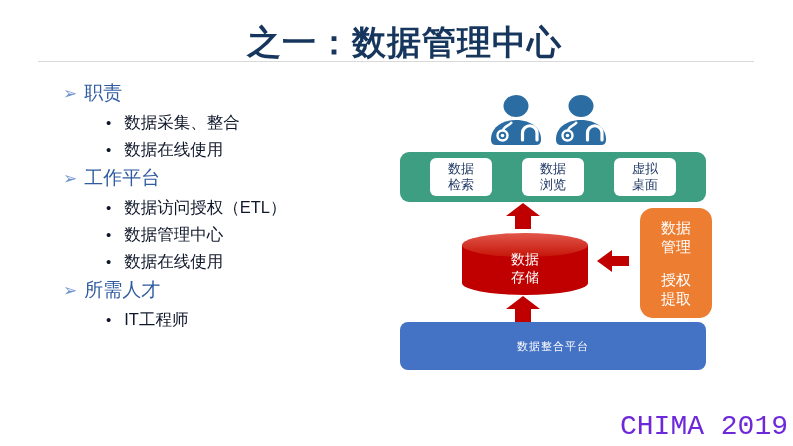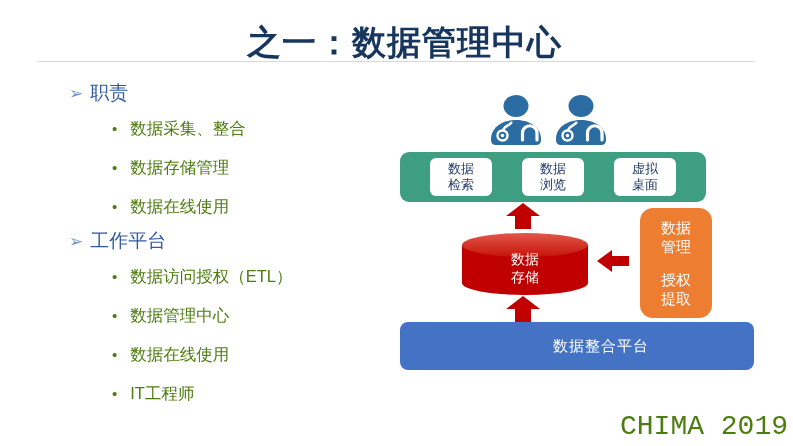--- a/index.html
+++ b/index.html
@@ -7,24 +7,24 @@
     position:relative;width:793px;height:446px;background:#ffffff;overflow:hidden;
     font-family:"Liberation Sans",sans-serif;
   }
   
   .title{
     position:absolute;top:20px;left:8px;width:100%;text-align:center;
     font-size:34px;font-weight:700;color:#17365D;letter-spacing:1px;
   }
   .divider{position:absolute;top:61px;left:38px;width:716px;height:1px;background:#D9D9D9;}
   
-  .outline{position:absolute;left:69px;top:78px;width:345px;}
+  .outline{position:absolute;left:63px;top:78px;width:345px;}
   .sec-header{font-size:19px;color:#2F5BA0;line-height:30px;white-space:nowrap;}
   .sec-header .arrow{color:#6F93CF;margin-right:7px;font-size:17px;}
-  .item{font-size:16.5px;color:#4d7c0f;line-height:38px;padding-left:43px;white-space:nowrap;}
+  .item{font-size:16.5px;color:#0f172a;line-height:26px;padding-left:43px;white-space:nowrap;}
   .item .bullet{margin-right:13px;font-size:15px;}
   
   .doctors{position:absolute;left:488px;top:93px;display:flex;gap:9px;}
   .green-bar{
     position:absolute;left:400px;top:152px;width:306px;height:50px;background:#3E9E81;
     border-radius:9px;display:flex;justify-content:space-evenly;align-items:center;
   }
   .wbox{
     width:62px;height:38px;background:#ffffff;border-radius:6px;
     display:flex;flex-direction:column;justify-content:center;align-items:center;
@@ -42,66 +42,66 @@
   }
   .orange{
     position:absolute;left:640px;top:208px;width:72px;height:110px;background:#ED7D31;
     border-radius:13px;color:#ffffff;font-size:15px;line-height:19px;text-align:center;
     display:flex;flex-direction:column;justify-content:center;gap:14px;
   }
   .og span{display:block;}
   .blue-bar{
     position:absolute;left:400px;top:322px;width:306px;height:48px;background:#4472C4;
     border-radius:8px;display:flex;justify-content:center;align-items:center;
-    color:#ffffff;font-size:15px;letter-spacing:1px;padding-left:48px;
+    color:#ffffff;font-size:11px;letter-spacing:1px;
   }
   .footer{
     position:absolute;right:5px;bottom:4px;
-    font-family:"Liberation Mono",monospace;font-size:28px;color:#4d7c0f;
+    font-family:"Liberation Mono",monospace;font-size:28px;color:#6d28d9;
   }
   .wbox span,.cyl-label span{display:block;}
 </style>
 </head>
 <body>
 
 <div class="slide">
 
   <div class="title">之一：数据管理中心</div>
   <div class="divider"></div>
 
   <div class="outline">
     <div class="sec">
       <div class="sec-header">
         <span class="arrow">➢</span><span>职责</span>
       </div>
       <div class="item">
         <span class="bullet">•</span><span>数据采集、整合</span>
       </div>
       <div class="item">
-        <span class="bullet">•</span><span>数据存储管理</span>
-      </div>
-      <div class="item">
         <span class="bullet">•</span><span>数据在线使用</span>
       </div>
     </div>
     <div class="sec">
       <div class="sec-header">
         <span class="arrow">➢</span><span>工作平台</span>
       </div>
       <div class="item">
         <span class="bullet">•</span><span>数据访问授权（ETL）</span>
       </div>
       <div class="item">
         <span class="bullet">•</span><span>数据管理中心</span>
       </div>
       <div class="item">
         <span class="bullet">•</span><span>数据在线使用</span>
       </div>
     </div>
     <div class="sec">
+      <div class="sec-header">
+        <span class="arrow">➢</span><span>所需人才</span>
+      </div>
       <div class="item">
         <span class="bullet">•</span><span>IT工程师</span>
       </div>
     </div>
   </div>
 
   <div class="doctors">
     <svg width="56" height="52" viewBox="0 0 56 52">
       <ellipse cx="28" cy="13" rx="12.5" ry="11" fill="#2B6CA3"></ellipse>
       <path d="M28 27 C 12 27 3 36 3 46 L3 47 Q3 52 8 52 L48 52 Q53 52 53 47 L53 46 C 53 36 44 27 28 27 Z" fill="#2B6CA3"></path>

